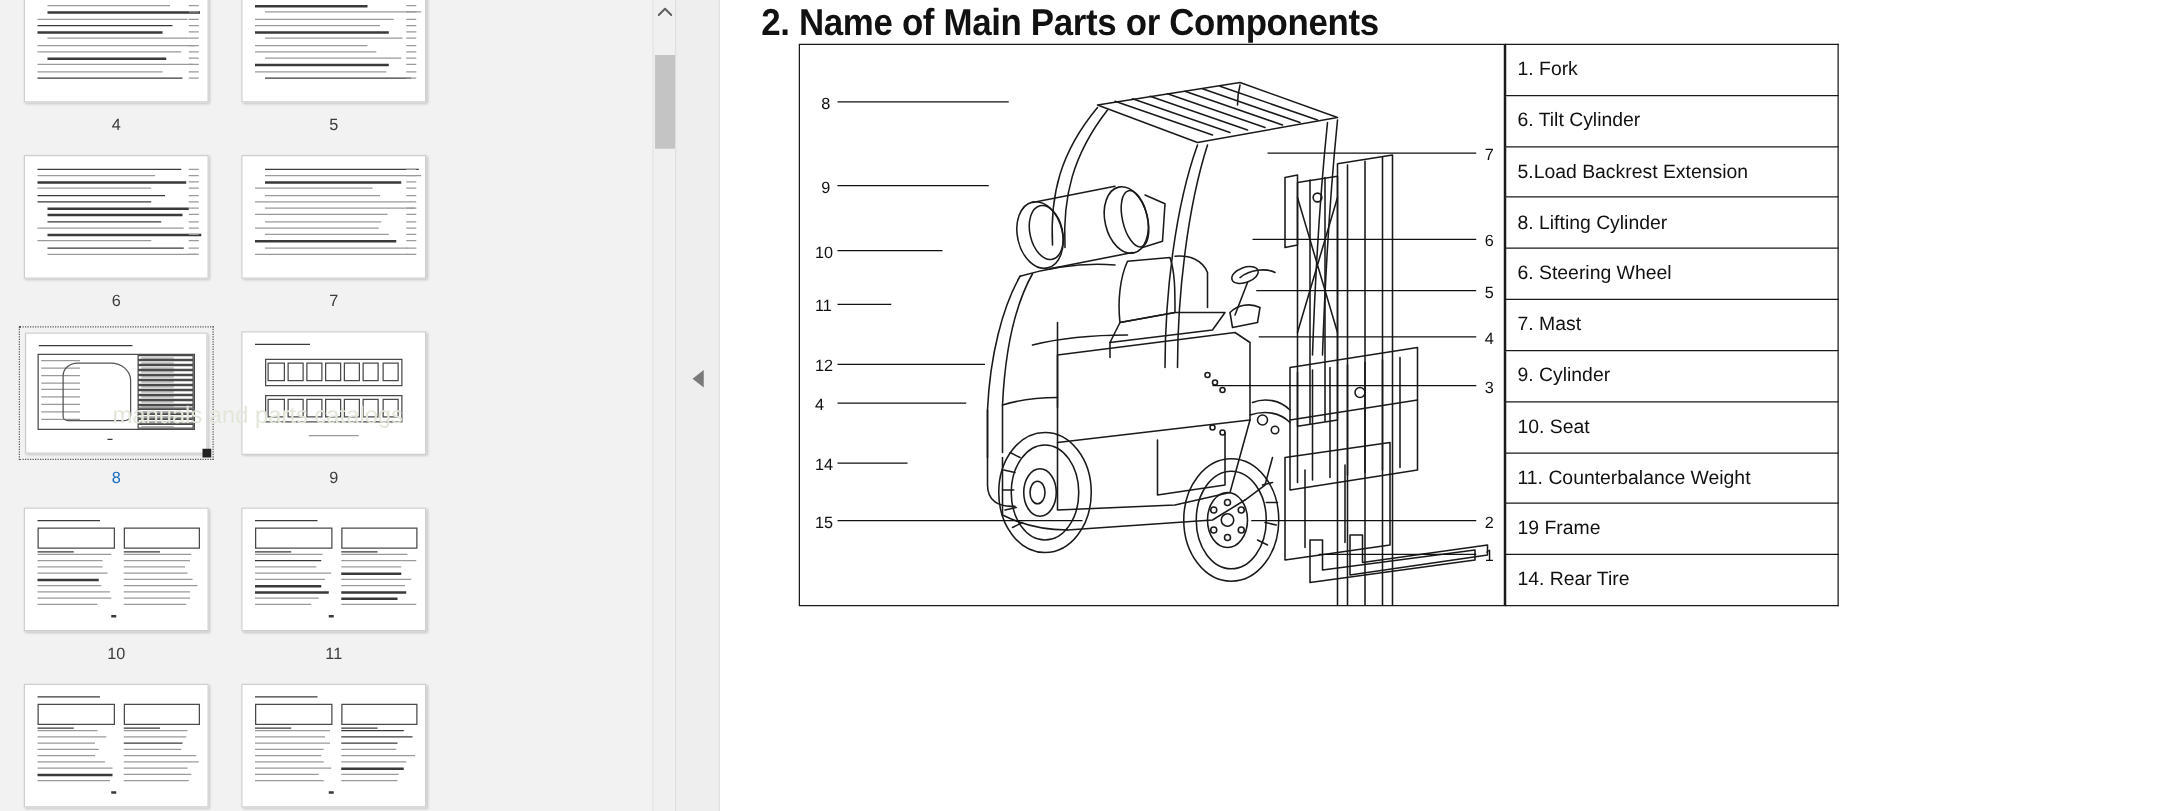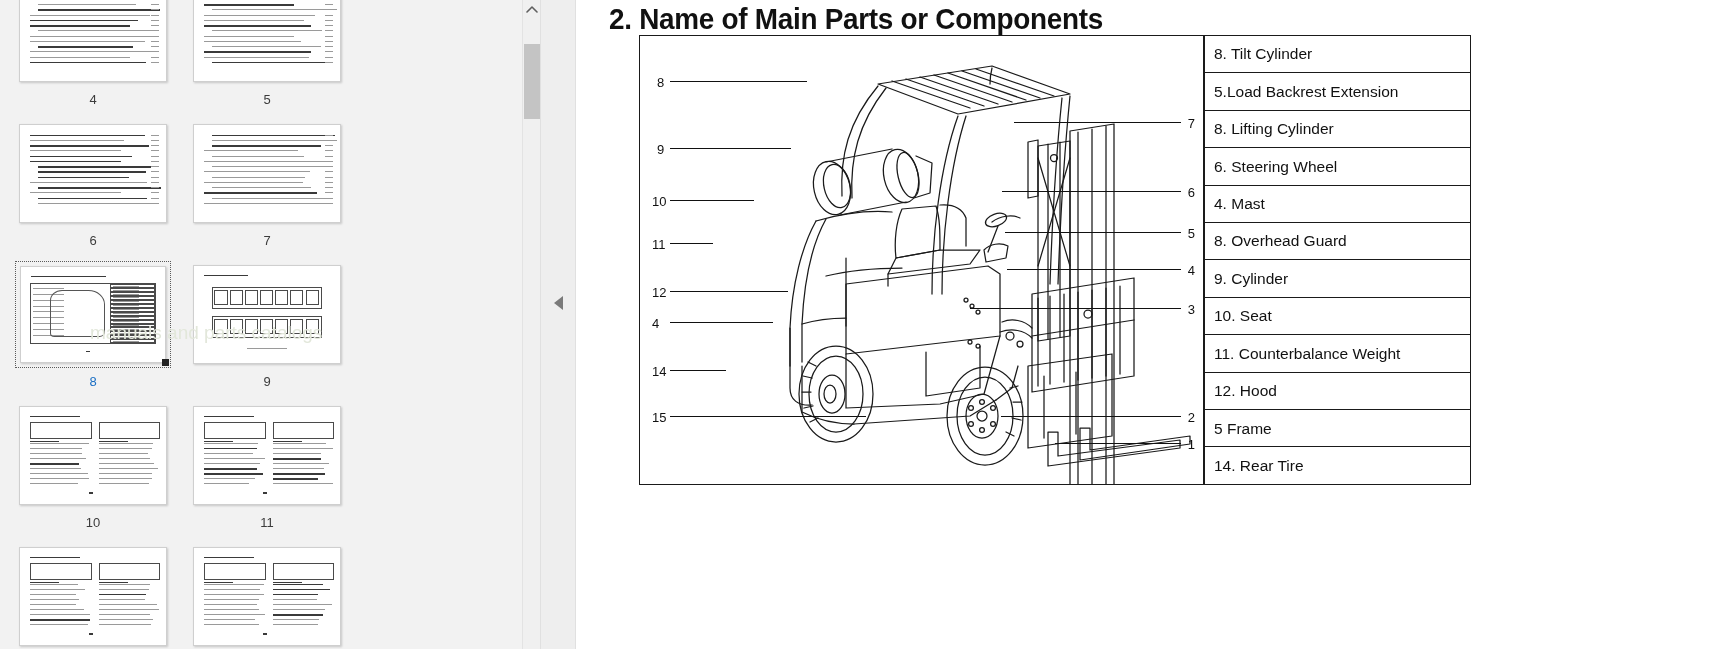--- a/index.html
+++ b/index.html
@@ -675,51 +675,48 @@
           <div class="lead" style="right: 22px; top: 272px; width: 211px;"></div>
           <div class="callout" style="right: 8px; top: 375px;">2</div>
           <div class="lead" style="right: 22px; top: 380px; width: 180px;"></div>
           <div class="callout" style="right: 8px; top: 402px;">1</div>
           <div class="lead" style="right: 22px; top: 407px; width: 126px;"></div>
         </div>
 
       <table id="parts-table">
         <tbody id="parts-body">
             <tr>
-              <td>8. Tilt Cylinder</td>
+              <td>1. Fork</td>
+            </tr>
+            <tr>
+              <td>6. Tilt Cylinder</td>
             </tr>
             <tr>
               <td>5.Load Backrest Extension</td>
             </tr>
             <tr>
               <td>8. Lifting Cylinder</td>
             </tr>
             <tr>
               <td>6. Steering Wheel</td>
             </tr>
             <tr>
-              <td>4. Mast</td>
-            </tr>
-            <tr>
-              <td>8. Overhead Guard</td>
+              <td>7. Mast</td>
             </tr>
             <tr>
               <td>9. Cylinder</td>
             </tr>
             <tr>
               <td>10. Seat</td>
             </tr>
             <tr>
               <td>11. Counterbalance Weight</td>
             </tr>
             <tr>
-              <td>12. Hood</td>
-            </tr>
-            <tr>
-              <td>5 Frame</td>
+              <td>19 Frame</td>
             </tr>
             <tr>
               <td>14. Rear Tire</td>
             </tr>
           </tbody>
       </table>
     </div>
 
   </div>
 

